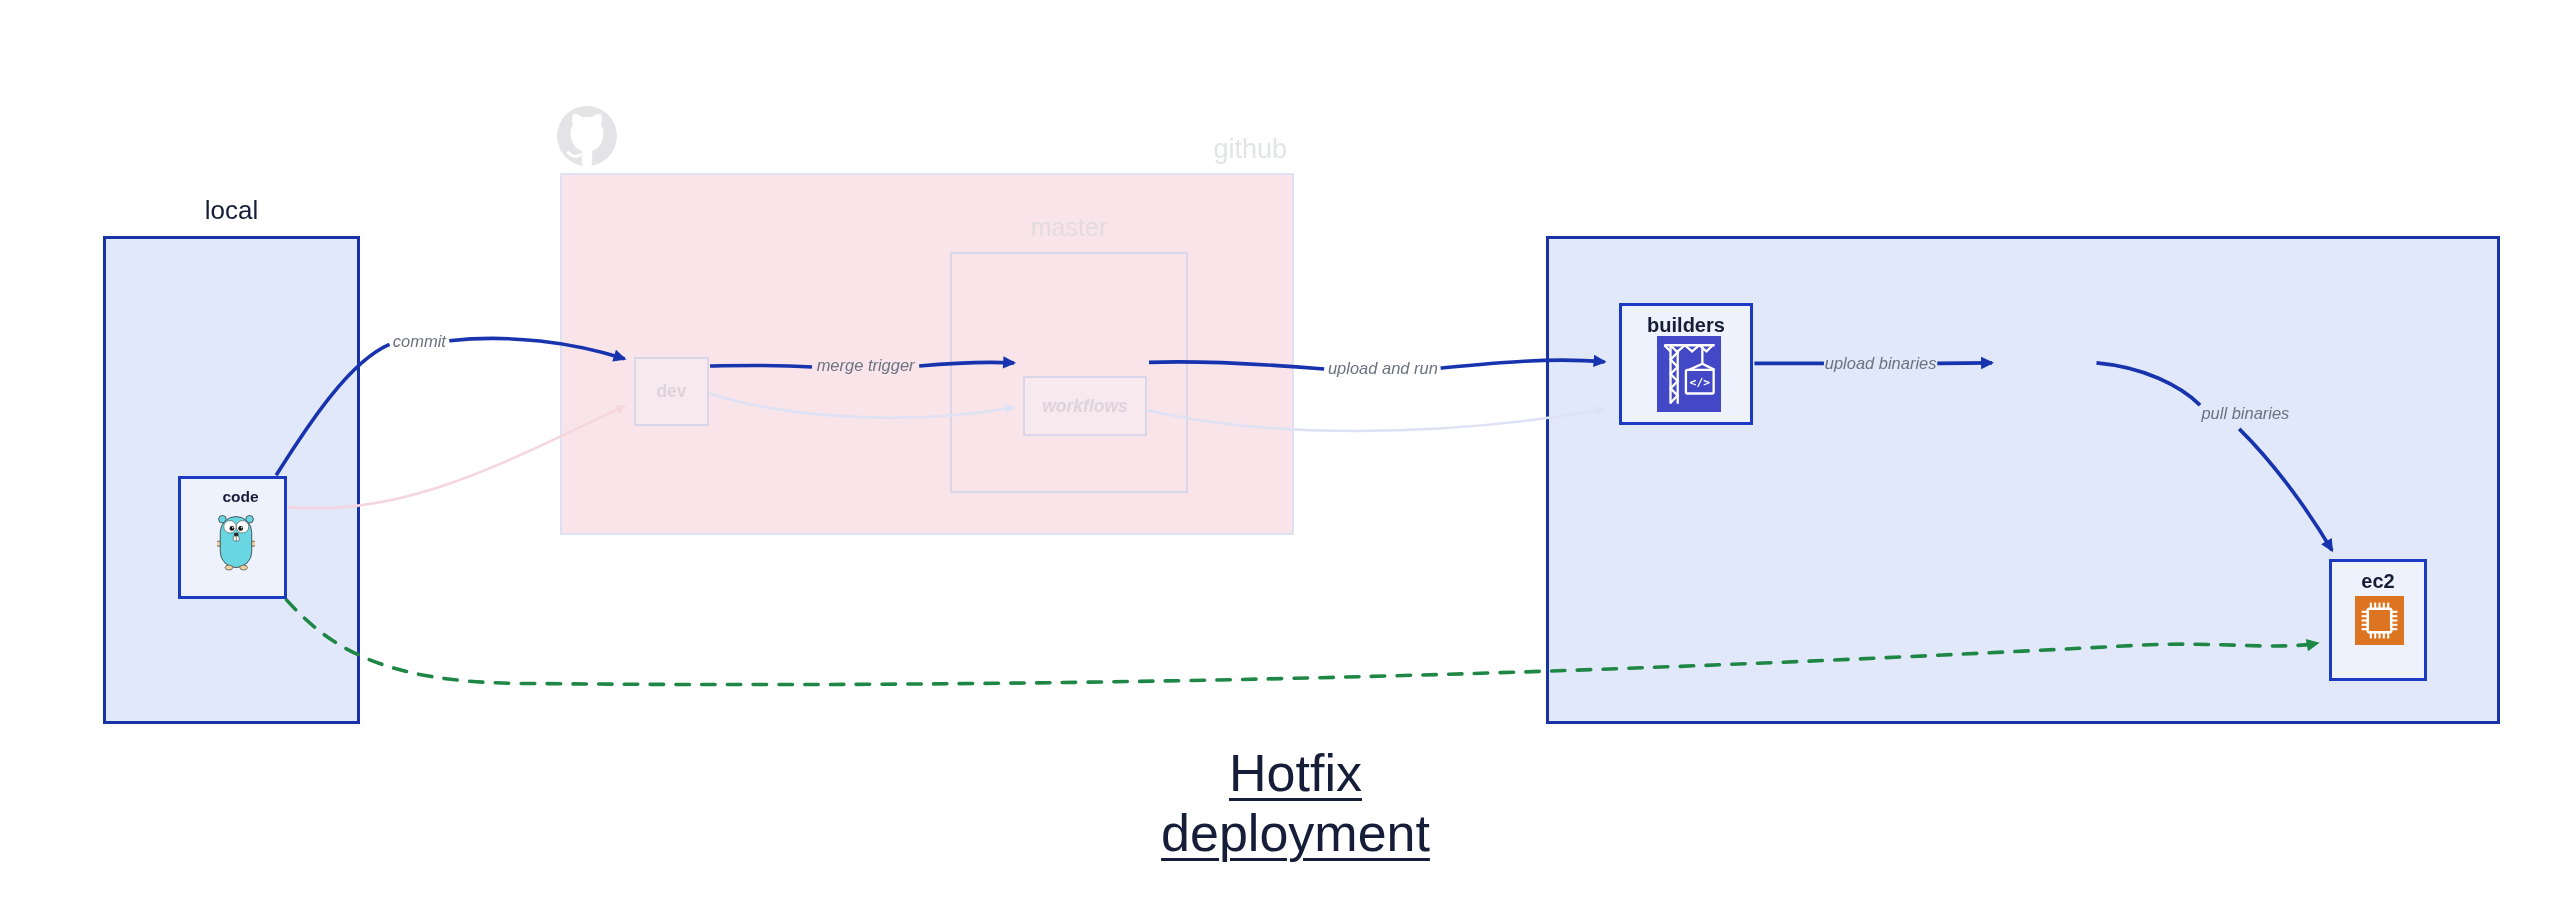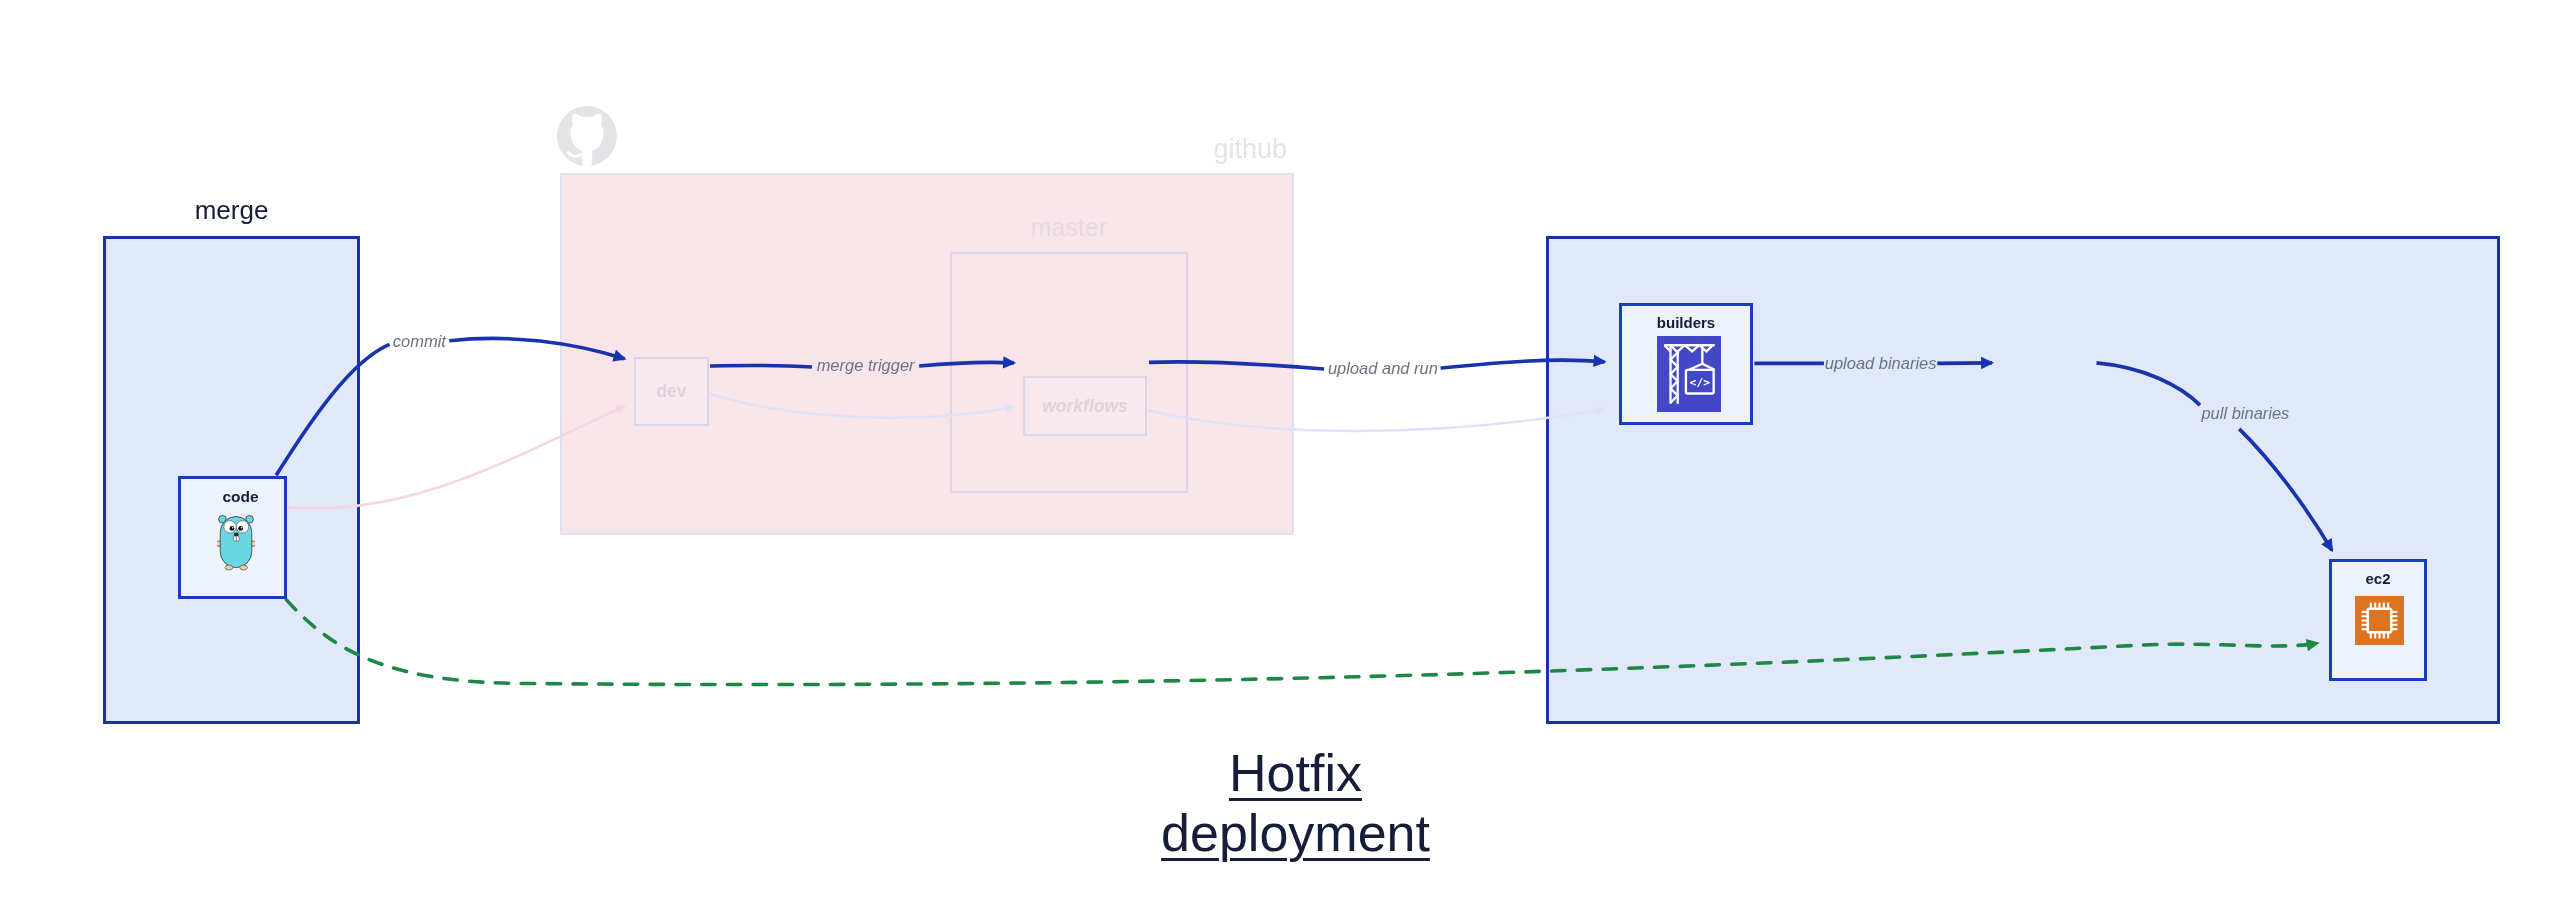--- a/index.html
+++ b/index.html
@@ -18,21 +18,21 @@
     box-sizing:border-box;border:2.1px solid var(--faded-box-border);}
   .clabel{position:absolute;text-align:center;font-size:26px;color:var(--navy-text);}
   .clabel.local-l{left:103px;top:195px;width:257px;}
   .clabel.aws-l{left:1546px;top:195px;width:954px;}
   .clabel.github-l{left:1081px;top:134px;width:206px;text-align:right;font-size:27px;color:var(--faded-gray-text);}
   .clabel.master-l{left:950px;top:213px;width:238px;font-size:25px;color:var(--master-text);}
   
   .node{position:absolute;box-sizing:border-box;background:var(--node-fill);
     border:3.6px solid var(--node-border);}
   .node .nlabel{position:absolute;left:0;top:8.2px;width:100%;text-align:center;
-    font-weight:bold;font-size:15px;color:var(--navy-text);}
+    font-weight:bold;font-size:20px;color:var(--navy-text);}
   .node.code{left:178px;top:476px;width:109px;height:123px;}
   .node.builders{left:1619px;top:303px;width:134px;height:122px;}
   .node.s3{left:2006px;top:302px;width:91px;height:123px;}
   .node.ec2{left:2329px;top:559px;width:98px;height:122px;}
   .fnode{position:absolute;box-sizing:border-box;background:var(--faded-box-fill);
     border:2.1px solid var(--faded-box-border);display:flex;align-items:center;justify-content:center;margin-top:28px;}
   .fnode .flabel{font-weight:bold;font-size:17.5px;color:var(--faded-text);}
   .fnode.dev{left:634px;top:329px;width:75px;height:69px;}
   .fnode.workflows{left:1023px;top:348px;width:124px;height:60px;font-style:italic;}
   .iconbox{position:absolute;display:flex;align-items:center;justify-content:center;}
@@ -58,21 +58,21 @@
 </head>
 <body>
 
 <div class="canvas">
 
   <div class="container bright local"></div>
   <div class="container github"></div>
   <div class="group master"></div>
   <div class="container bright aws"></div>
 
-  <div class="clabel local-l">merge</div>
+  <div class="clabel local-l">local</div>
   <div class="clabel github-l">github</div>
   <div class="clabel master-l">master</div>
 
   <svg class="octocat" viewBox="0 0 120 120">
     <circle cx="60" cy="60" r="58" fill="var(--octocat-gray)"></circle>
     <path fill="#ffffff" d="M32 72 C26 58 27 46 33 38 C30 28 31 22 34 17 C41 17 47 20 52 24
       C57 22 63 22 68 24 C73 20 79 17 86 17 C89 22 90 28 87 38 C93 46 94 58 88 72
       C83 84 73 90 60 90 C47 90 37 84 32 72 Z"></path>
     <rect x="50" y="84" width="20" height="34" rx="7" fill="#ffffff"></rect>
     <path d="M24 92 C30 100 40 102 47 96" stroke="#ffffff" stroke-width="6" fill="none" stroke-linecap="round"></path>

